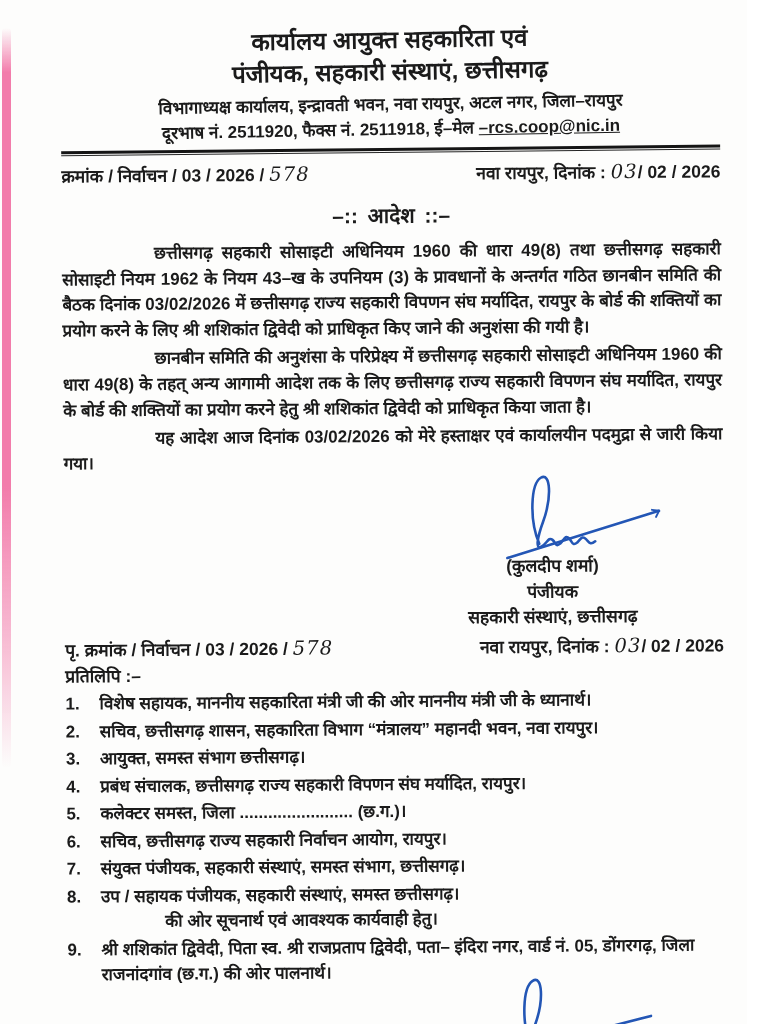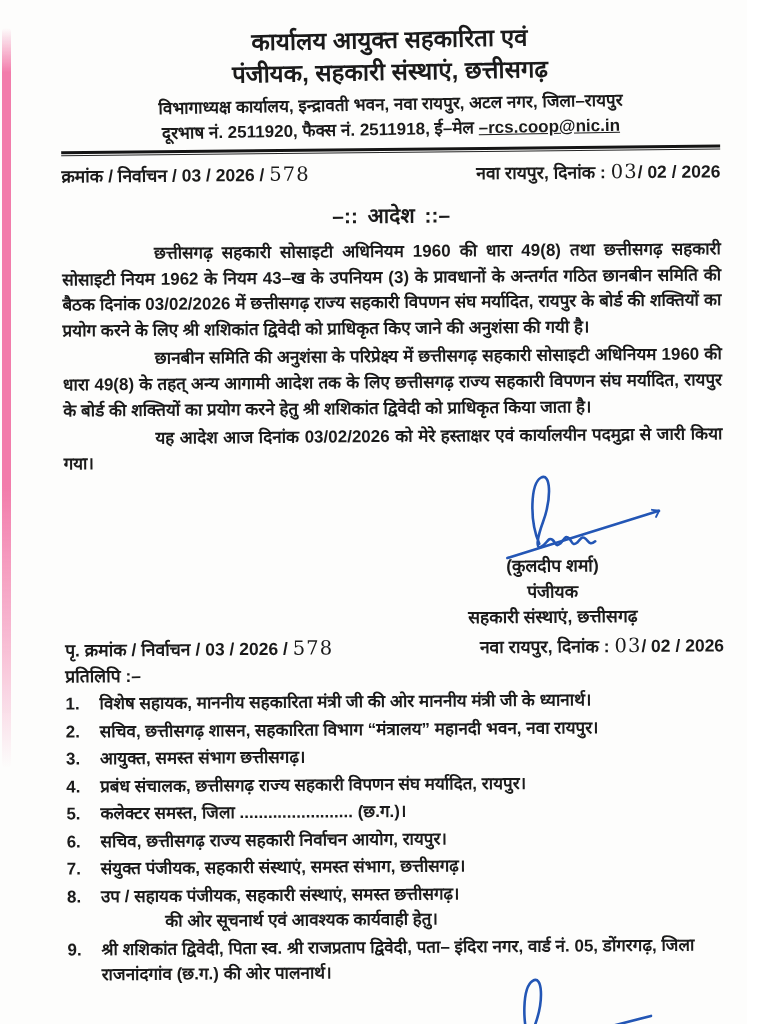--- a/index.html
+++ b/index.html
@@ -47,21 +47,21 @@
     border-top:3px solid #151515;border-bottom:1.6px solid #252525;
     transform:rotate(-0.15deg);
   }
   
   .ref-row{
     display:flex;justify-content:space-between;align-items:baseline;
     font-size:17.5px;font-weight:600;margin-top:8px;
   }
   .handwrite{
     font-family:"DejaVu Serif","Liberation Serif",serif;
-    font-weight:500;font-size:1.12em;letter-spacing:1px;
+    font-style:italic;font-weight:500;font-size:1.12em;letter-spacing:1px;
   }
   
   .order-heading{
     text-align:center;font-size:21px;font-weight:bold;margin:16px 0 10px 0;
   }
   .order-heading .word{text-underline-offset:4px;margin:0 4px;}
   
   .para{
     font-size:17px;font-weight:600;line-height:1.52;
     text-align:justify;text-indent:92px;

